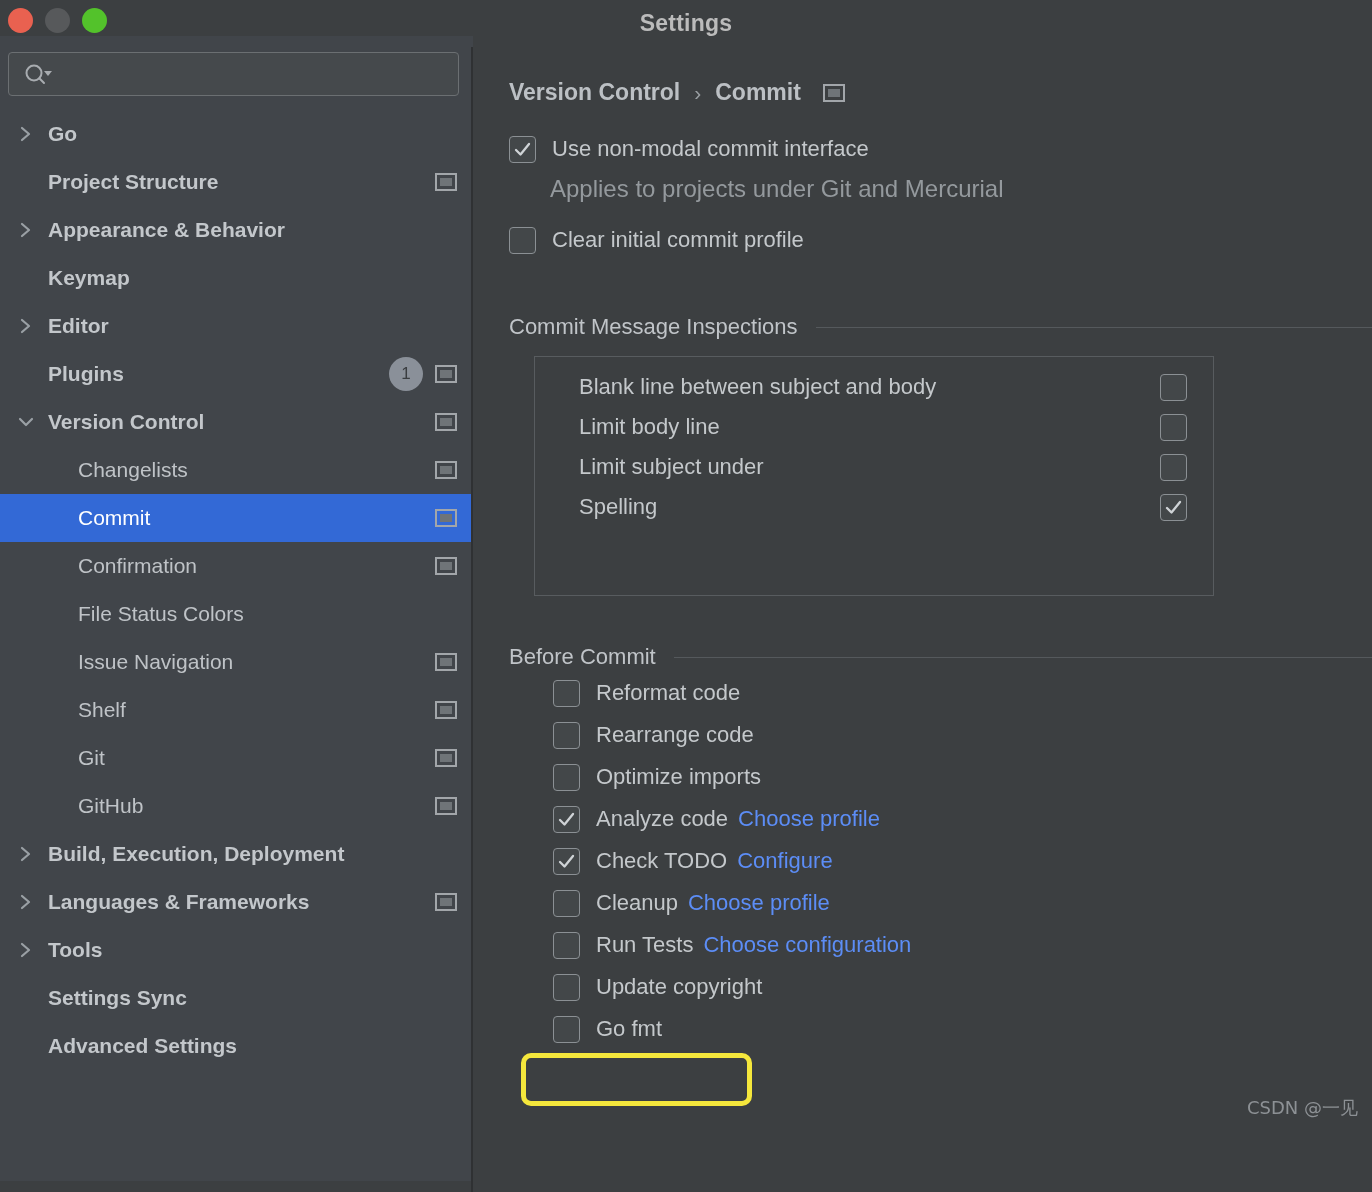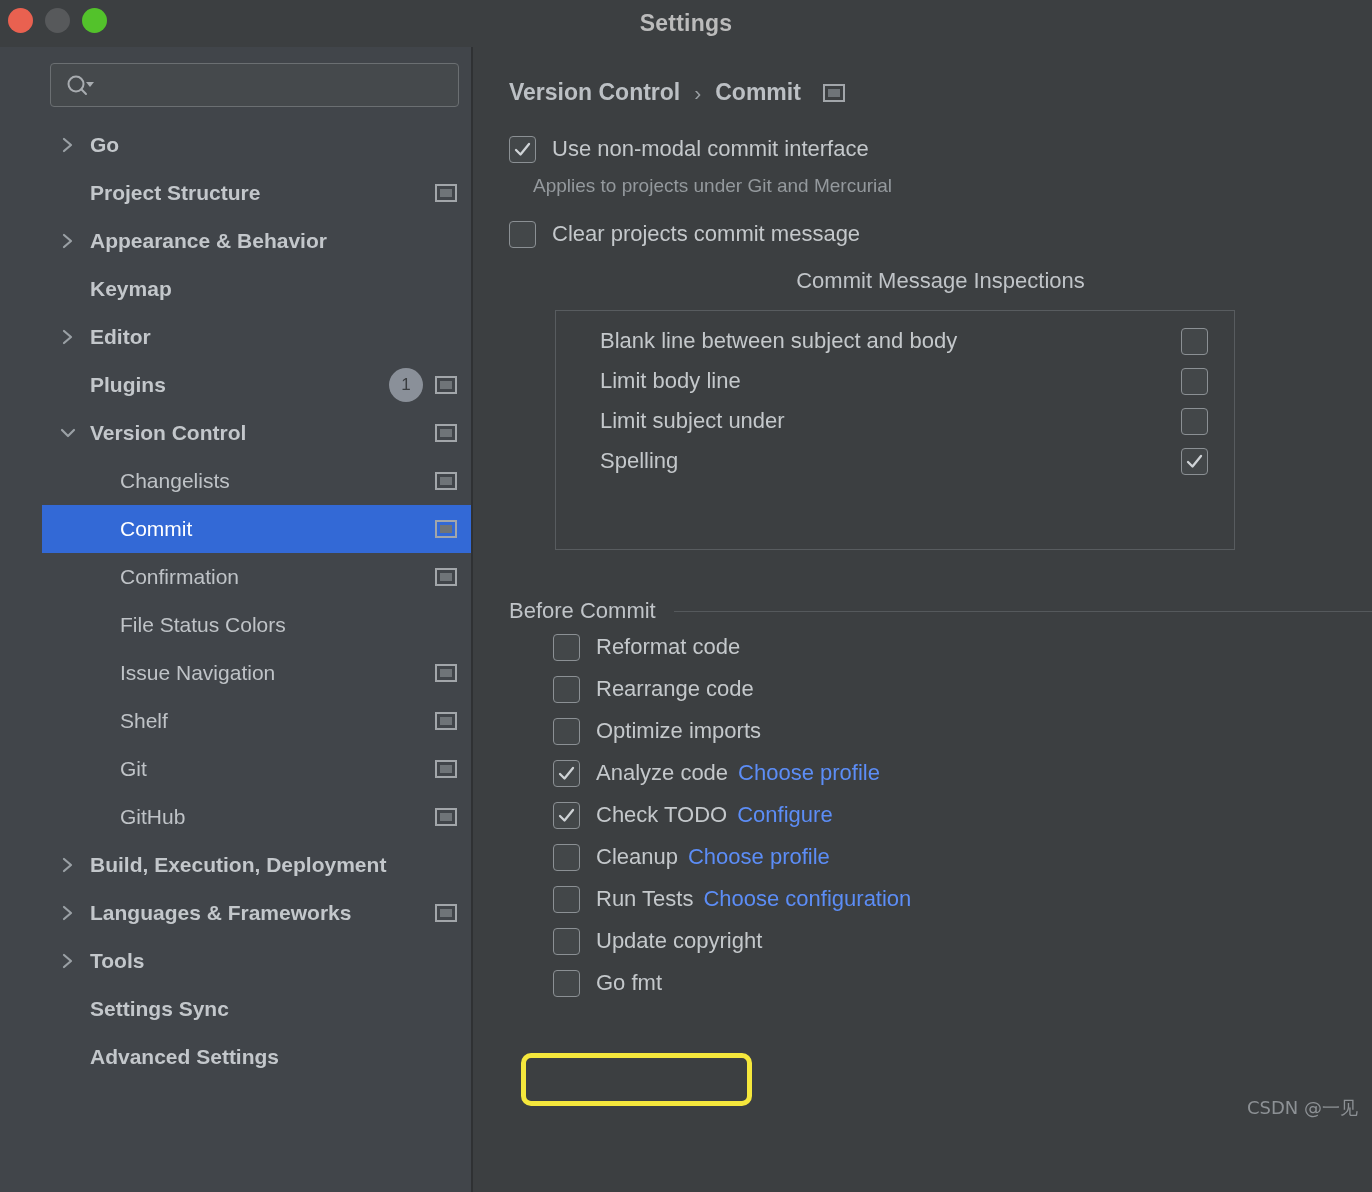--- a/index.html
+++ b/index.html
@@ -32,25 +32,24 @@
   .tl-max   { background: #53c22b; }
   .title-text {
     position: absolute; left: 0; top: 0; width: 1372px; height: 47px;
     display: flex; align-items: center; justify-content: center;
     font-size: 23px; font-weight: bold; color: #bbbbbb;
     letter-spacing: 0.2px;
   }
 
   
   .sidebar {
-    position: absolute; left: 0; top: 47px;
+    position: absolute; left: 0; top: 36px;
     width: 473px; height: 1145px;
     background: #41454a;
     overflow: hidden;
-    padding-left: 42px;
   }
   .sidebar-divider {
     position: absolute; left: 471px; top: 47px;
     width: 2px; height: 1145px; background: #2f3133;
   }
   .search-wrap { padding: 16px 14px 0 8px; }
   .search-box {
     position: relative;
     height: 44px;
     background: #45494c;
@@ -117,37 +116,37 @@
   .cb {
     width: 27px; height: 27px; min-width: 27px;
     border: 1px solid #8b9094;
     border-radius: 4px;
     background: #434749;
     display: flex; align-items: center; justify-content: center;
   }
   .cb.checked { background: #434749; }
   .cb-label { font-size: 22px; color: #c4c8cb; margin-left: 16px; white-space: nowrap; }
   .cb-hint {
-    font-size: 19px; color: #94999d;
-    margin-left: 60px; margin-top: 12px;
+    font-size: 24px; color: #94999d;
+    margin-left: 77px; margin-top: 12px;
   }
   .link { color: #5c8df6; }
 
   
   .section {
     display: flex; align-items: center;
     margin-left: 36px; margin-right: 0;
   }
   .section-title { font-size: 22px; color: #c0c4c8; white-space: nowrap; }
   .section-rule {
     flex: 1; height: 1px; background: #55595c; margin-left: 18px;
   }
 
   .inspection-panel {
-    margin-left: 82px;
+    margin-left: 61px;
     width: 680px;
     height: 240px;
     border: 1px solid #585c5f;
     background: #3c3f41;
     padding: 10px 0 0 0;
   }
   .insp-row {
     display: flex; align-items: center;
     height: 40px;
     padding: 0 26px 0 44px;
@@ -422,26 +421,26 @@
                 <polyline points="3,9 7.5,13.5 16,3" fill="none" stroke="#cfd3d6" stroke-width="2.3" stroke-linecap="round" stroke-linejoin="round"></polyline>
               </svg>
             </span>
             <span class="cb-label">Use non-modal commit interface</span>
           </div>
           <div class="cb-hint">Applies to projects under Git and Mercurial</div>
         </div>
         <div style="margin-top: 24px;">
           <div class="chk-row">
             <span class="cb"></span>
-            <span class="cb-label">Clear projects commit message</span>
+            <span class="cb-label">Clear initial commit profile</span>
           </div>
         </div>
       </div>
 
-    <div class="section" style="margin-top:20px;flex-direction:column;">
+    <div class="section" style="margin-top:60px;">
       <span class="section-title">Commit Message Inspections</span>
       <span class="section-rule"></span>
     </div>
     <div class="inspection-panel" style="margin-top:16px;" id="insp-panel">
         <div class="insp-row">
           <span class="insp-label">Blank line between subject and body</span>
           <span class="insp-spacer"></span>
           <span class="cb"></span>
         </div>
         <div class="insp-row">

